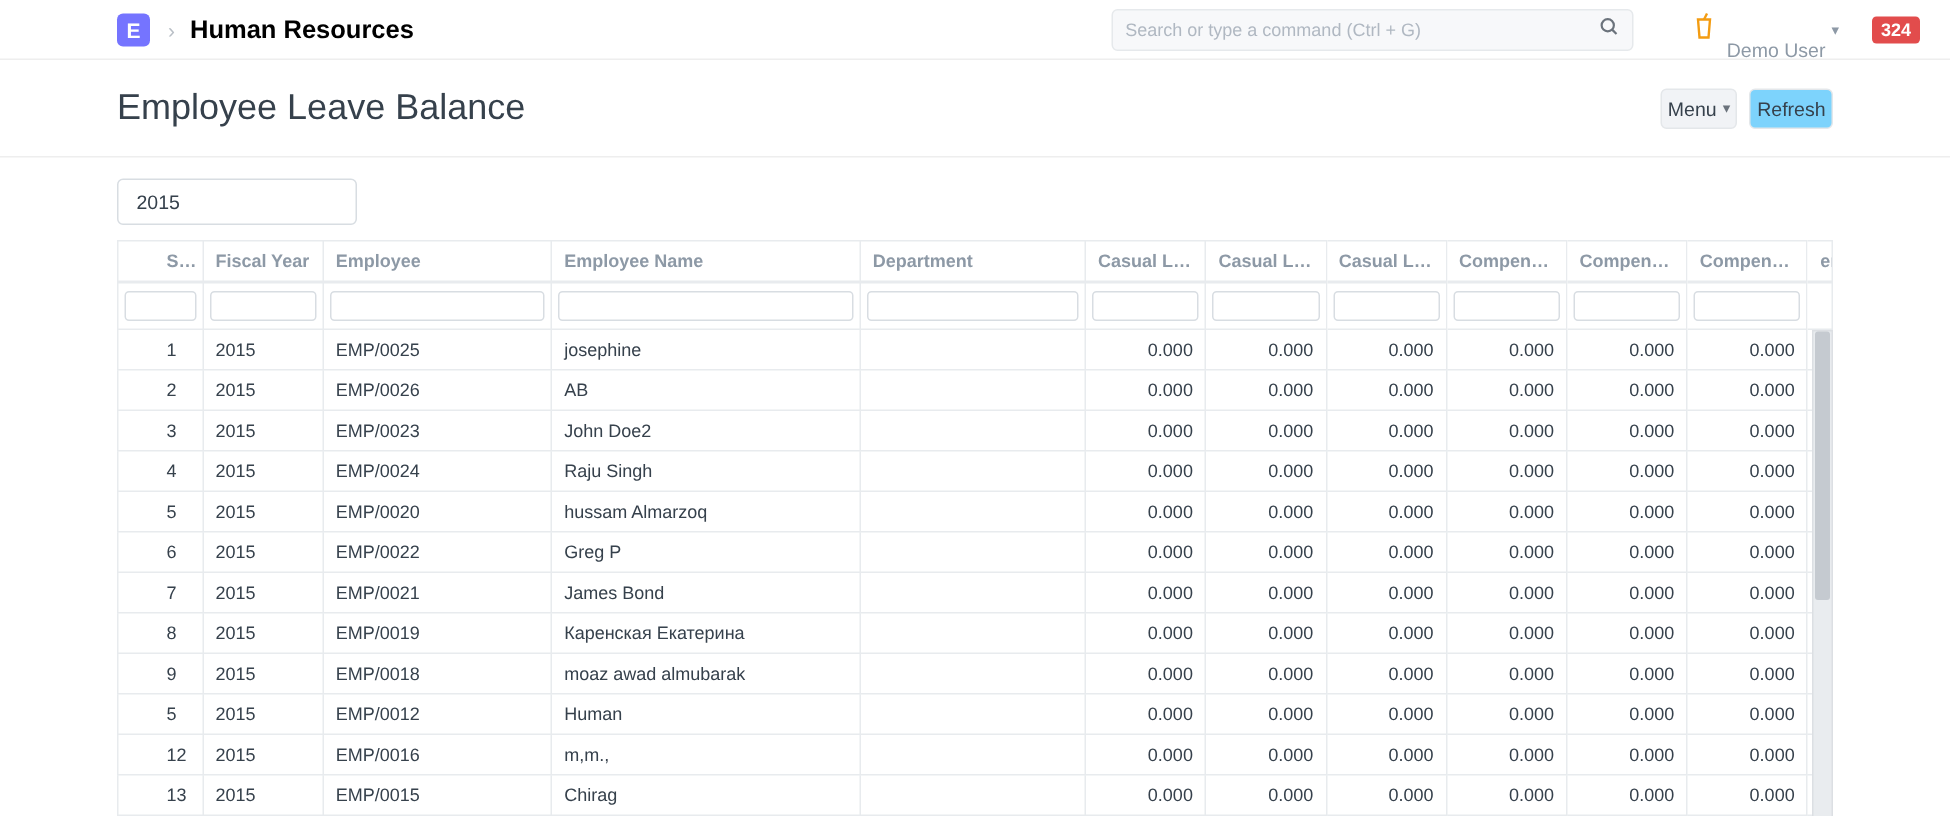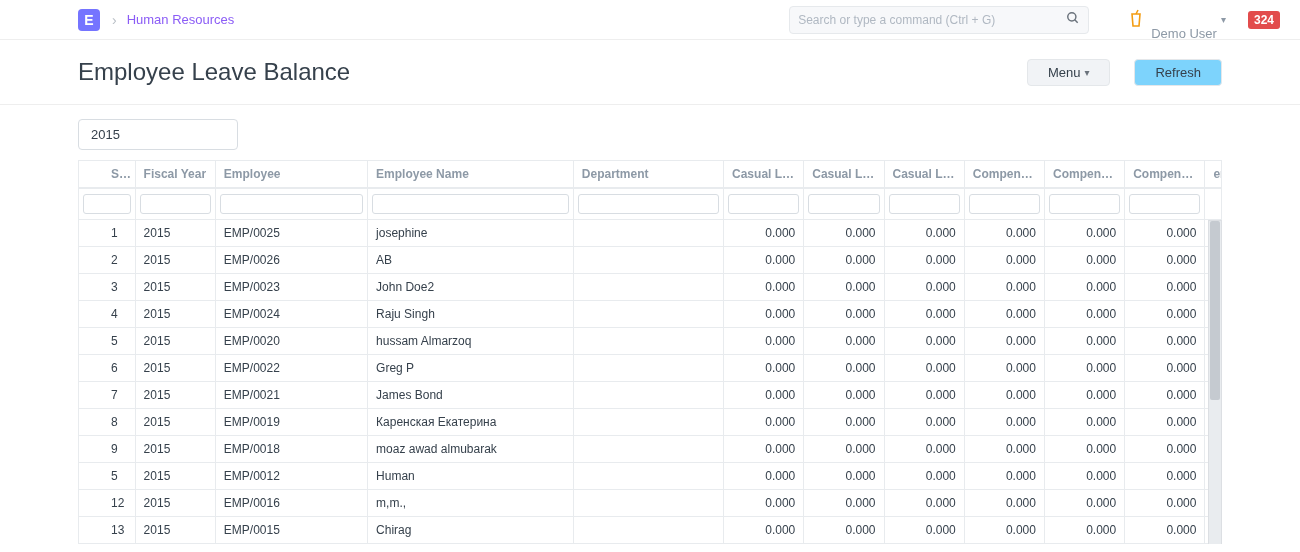--- a/index.html
+++ b/index.html
@@ -24,25 +24,25 @@
     color: #fff;
     display: flex; align-items: center; justify-content: center;
     font-weight: 700;
     font-size: 14px;
     margin-right: 12px;
   }
   .crumb-sep {
     color: #b9bfc6; font-size: 14px; margin-right: 10px;
   }
   .crumb {
-    color: #8b5cf6; font-size: 13px; font-weight: 400;
+    color: #000000; font-size: 17px; font-weight: 700;
   }
   .topbar-spacer { flex: 1; }
   .searchbox {
-    width: 300px; height: 28px;
+    width: 348px; height: 28px;
     background: #f7f8fa;
     border: 1px solid #e6e9ec;
     border-radius: 4px;
     display: flex; align-items: center;
     padding: 0 8px;
   }
   .searchbox input {
     flex: 1; border: 0; background: transparent;
     font-size: 12px; color: #8d99a6;
     outline: none;
@@ -63,27 +63,27 @@
     display: flex; align-items: center;
     padding: 18px 78px;
     border-bottom: 1px solid #eee;
   }
   .pagetitle { font-size: 24px; font-weight: 400; color: #36414c; }
   .pagehead-spacer { flex: 1; }
   .btn {
     background: #f1f3f6;
     border: 1px solid #e4e7ea;
     border-radius: 4px;
-    padding: 5px 20px;
+    padding: 5px 4px;
     font-size: 13px;
     color: #36414c;
     cursor: pointer;
     display: inline-flex;
     align-items: center;
-    margin-left: 24px;
+    margin-left: 8px;
   }
   .btn .caret { color: #6b737c; }
   .btn.dark { background: #7dd3fc; }
   .filters {
     display: flex;
     padding: 14px 78px 10px 78px;
     gap: 30px;
   }
   .filter {
     border: 1px solid #d8dde2; border-radius: 4px;

